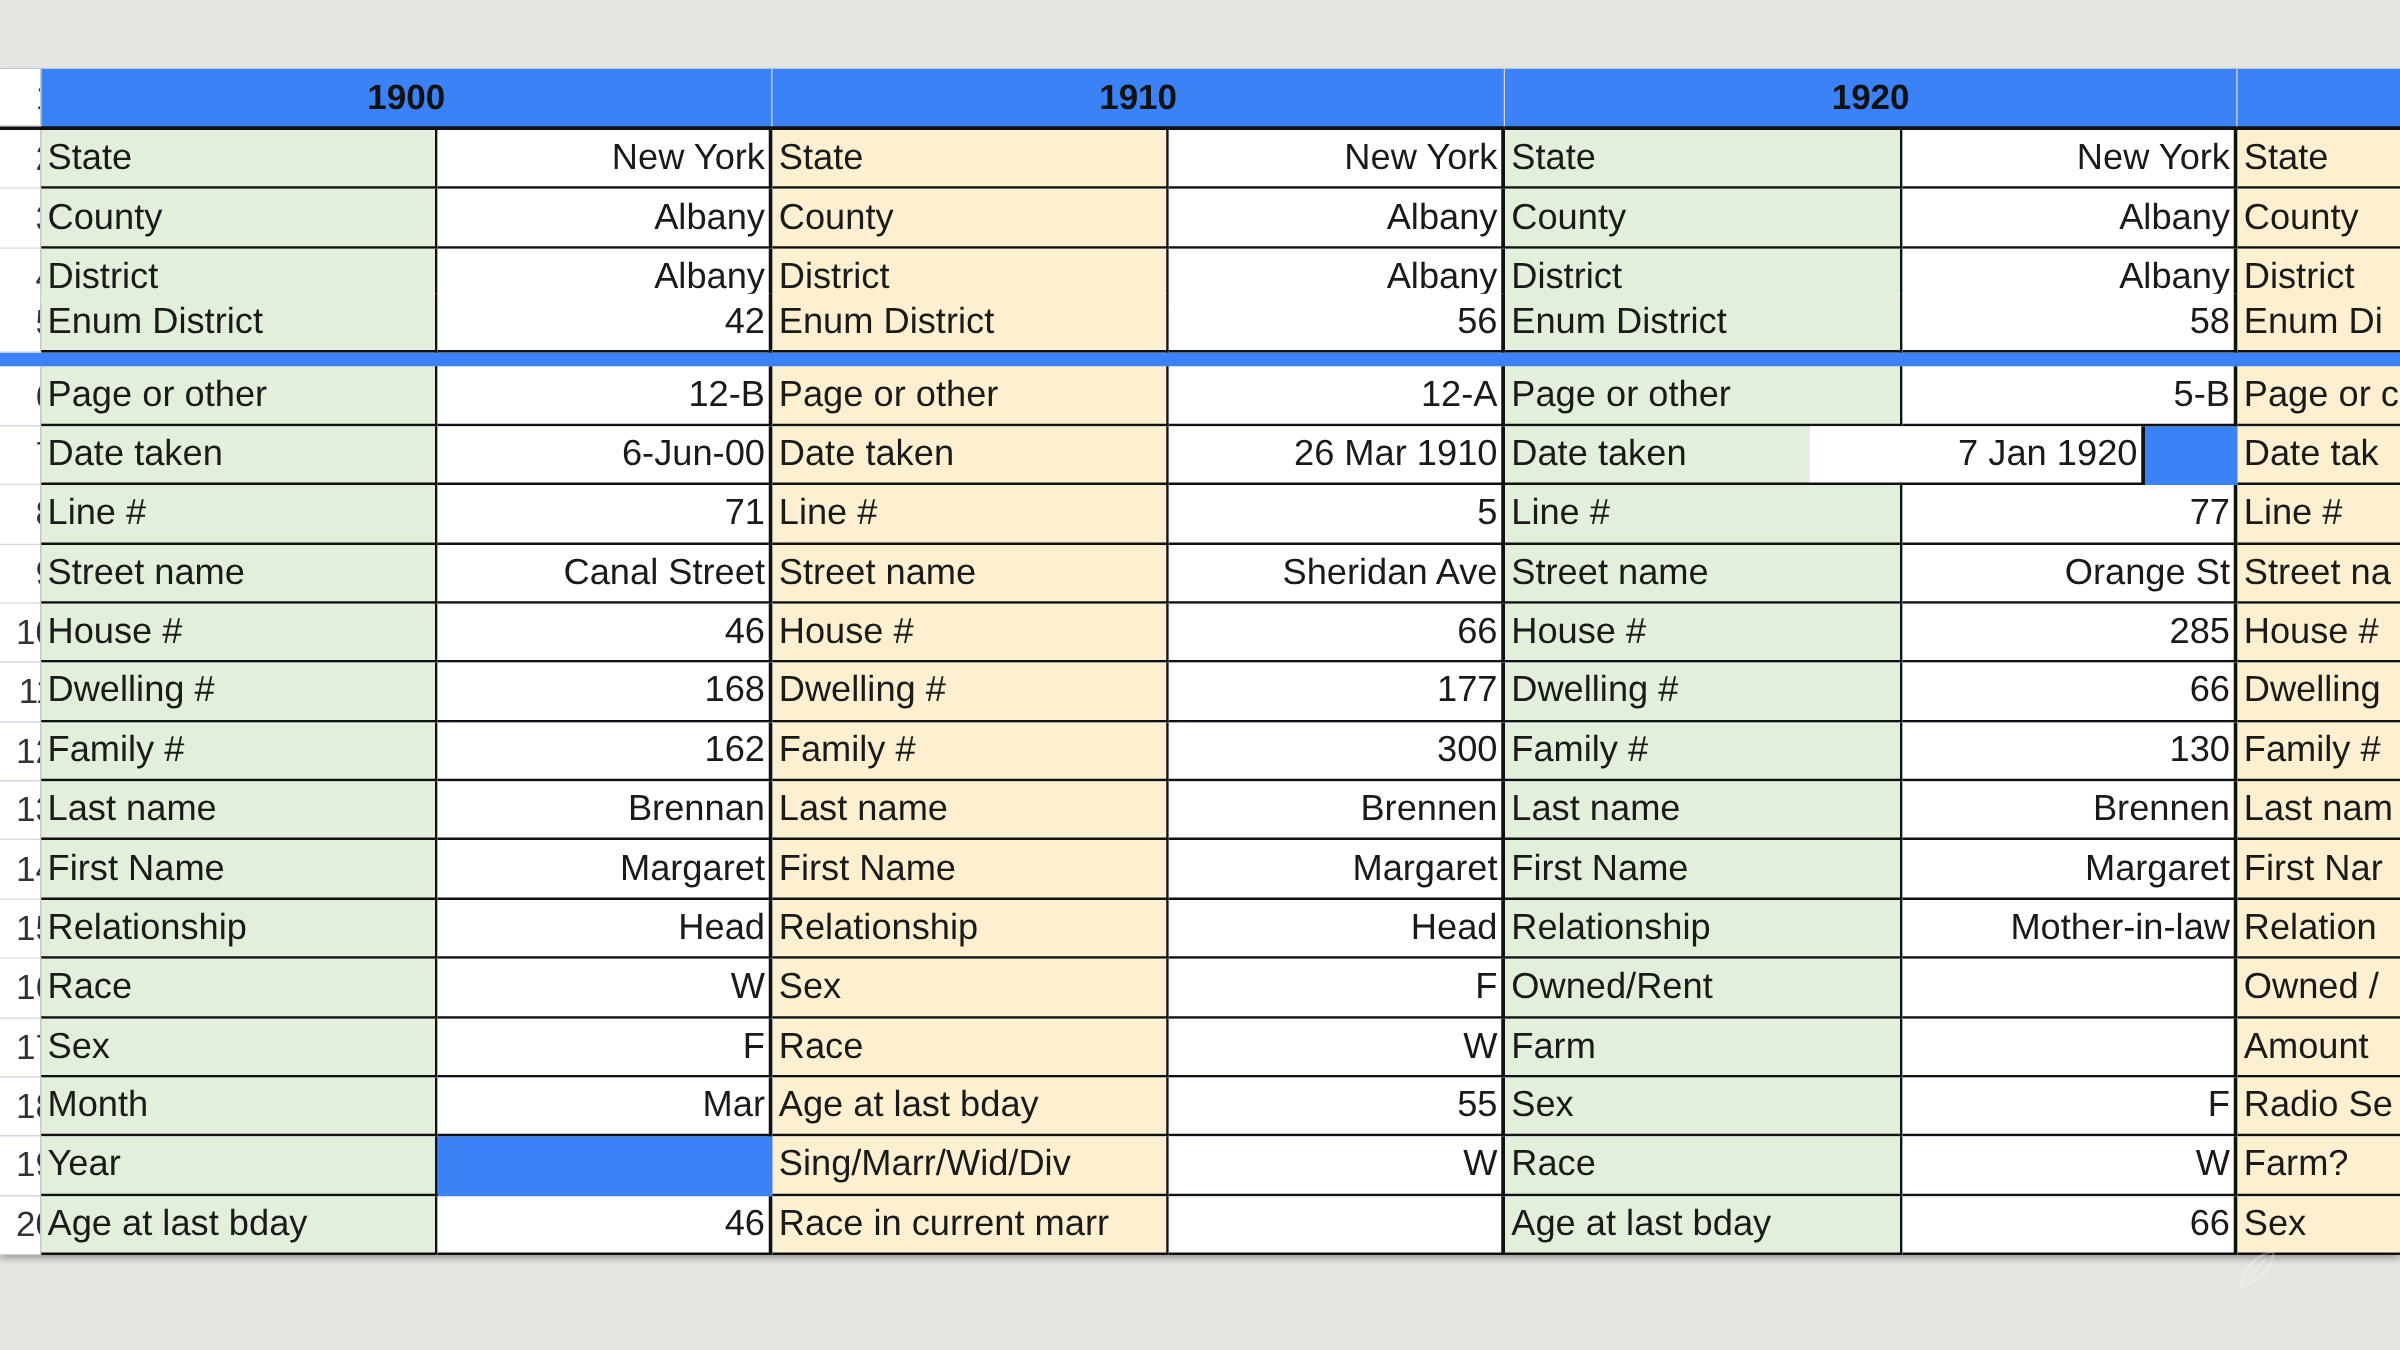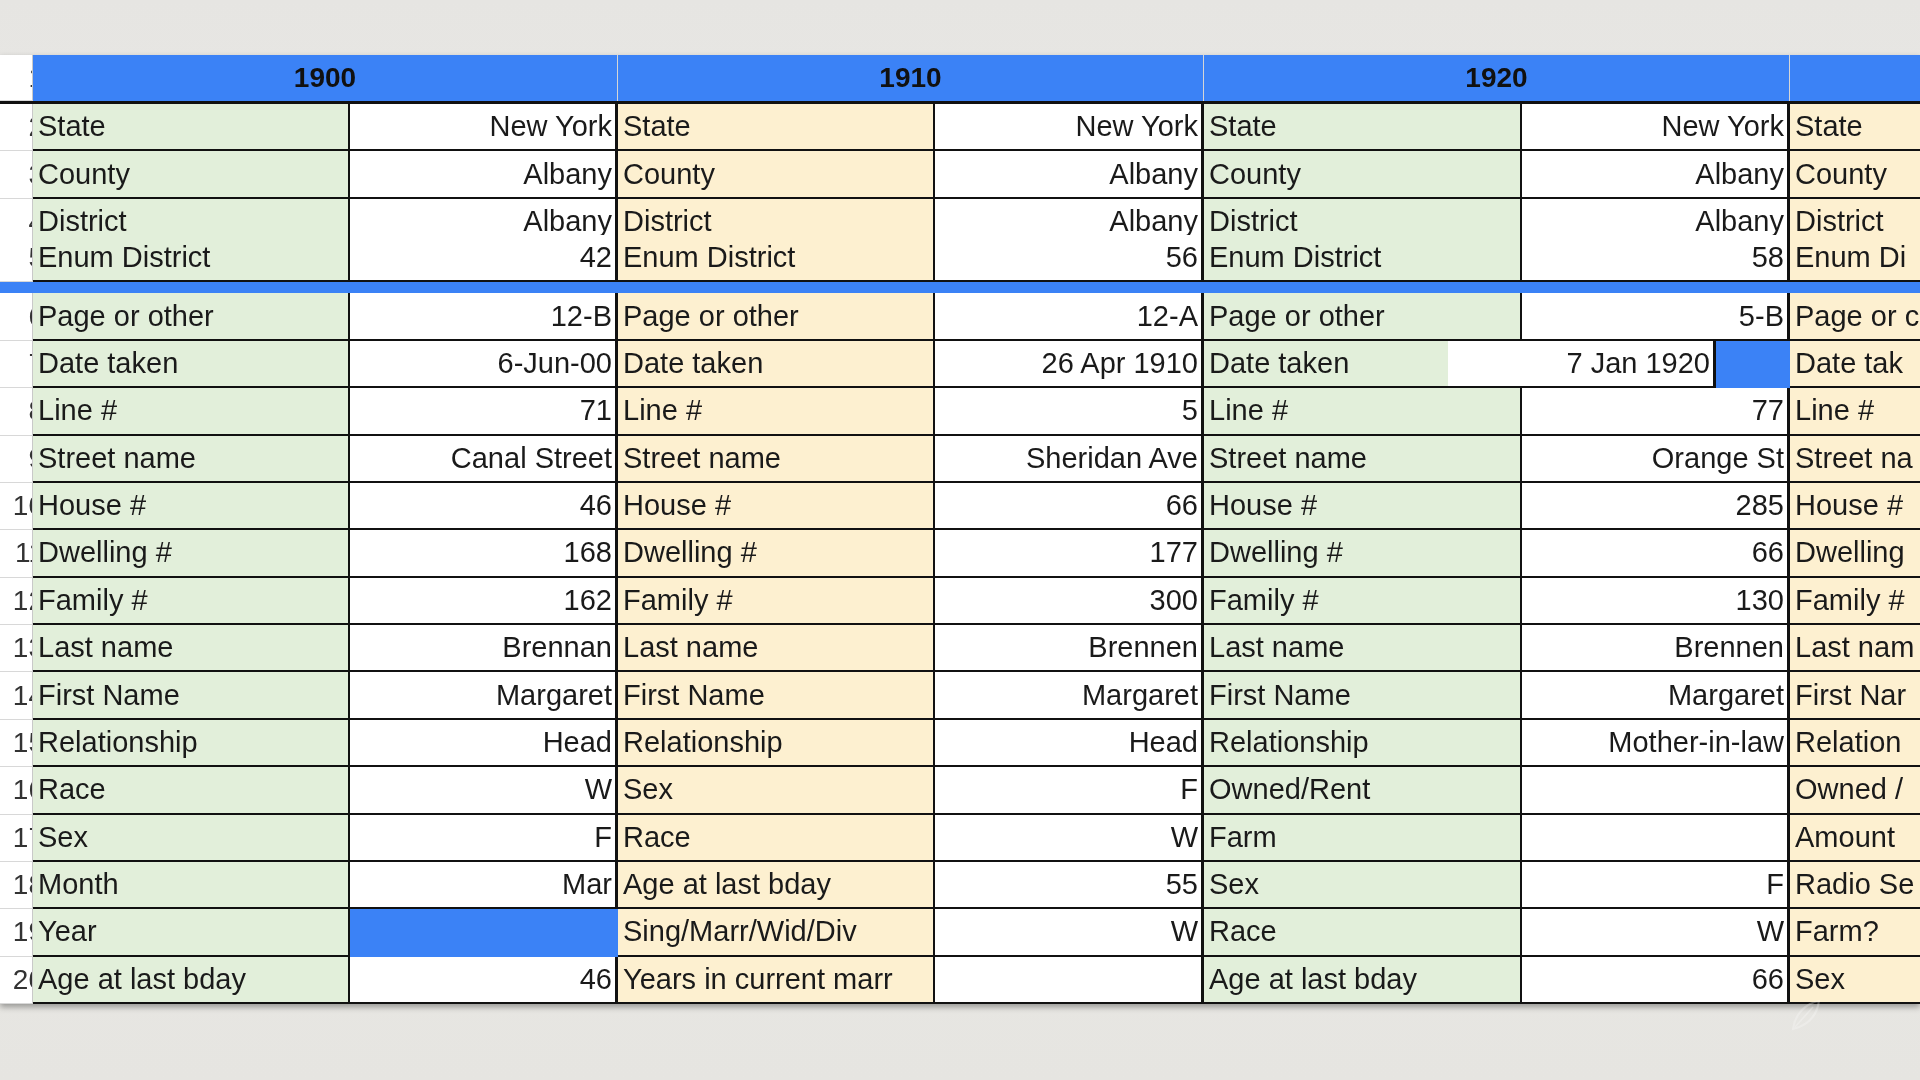--- a/index.html
+++ b/index.html
@@ -113,21 +113,21 @@
       <div class="cell value" style="left: 1522px; width: 268px;">5-B</div>
       <div class="cell label orange" style="left: 1790px; width: 318px;">Page or c</div>
     </div>
     <div class="row" style="top: 285.842px; height: 47.3684px;">
       <div class="cell rownum">
         <span>7</span>
       </div>
       <div class="cell label green" style="left: 33px; width: 317px;">Date taken</div>
       <div class="cell value" style="left: 350px; width: 268px;">6-Jun-00</div>
       <div class="cell label orange" style="left: 618px; width: 317px;">Date taken</div>
-      <div class="cell value" style="left: 935px; width: 269px;">26 Apr 1910</div>
+      <div class="cell value" style="left: 935px; width: 269px;">26 Mar 1910</div>
       <div class="cell label green" style="left: 1204px; width: 318px;">Date taken</div>
       <div class="cell value" style="left: 1448px; width: 268px; padding-left: 25px;">7 Jan 1920</div>
       <div class="cell label orange" style="left: 1790px; width: 318px;">Date tak</div>
     </div>
     <div class="row" style="top: 333.211px; height: 47.3684px;">
       <div class="cell rownum">
         <span>8</span>
       </div>
       <div class="cell label green" style="left: 33px; width: 317px;">Line #</div>
       <div class="cell value" style="left: 350px; width: 268px;">71</div>
@@ -267,21 +267,21 @@
       <div class="cell label green" style="left: 1204px; width: 318px;">Race</div>
       <div class="cell value" style="left: 1522px; width: 268px;">W</div>
       <div class="cell label orange" style="left: 1790px; width: 318px;">Farm?</div>
     </div>
     <div class="row" style="top: 901.632px; height: 47.3684px;">
       <div class="cell rownum">
         <span>20</span>
       </div>
       <div class="cell label green" style="left: 33px; width: 317px;">Age at last bday</div>
       <div class="cell value" style="left: 350px; width: 268px;">46</div>
-      <div class="cell label orange" style="left: 618px; width: 317px;">Years in current marr</div>
+      <div class="cell label orange" style="left: 618px; width: 317px;">Race in current marr</div>
       <div class="cell value" style="left: 935px; width: 269px;"></div>
       <div class="cell label green" style="left: 1204px; width: 318px;">Age at last bday</div>
       <div class="cell value" style="left: 1522px; width: 268px;">66</div>
       <div class="cell label orange" style="left: 1790px; width: 318px;">Sex</div>
     </div>
   </div>
 
 <svg class="watermark" viewBox="0 0 40 40">
   <path d="M8 34 C10 18 22 8 34 6 C32 20 24 30 8 34 Z" fill="none" stroke="#fff" stroke-width="2"></path>
   <path d="M10 32 L28 12" stroke="#fff" stroke-width="1.5"></path>

